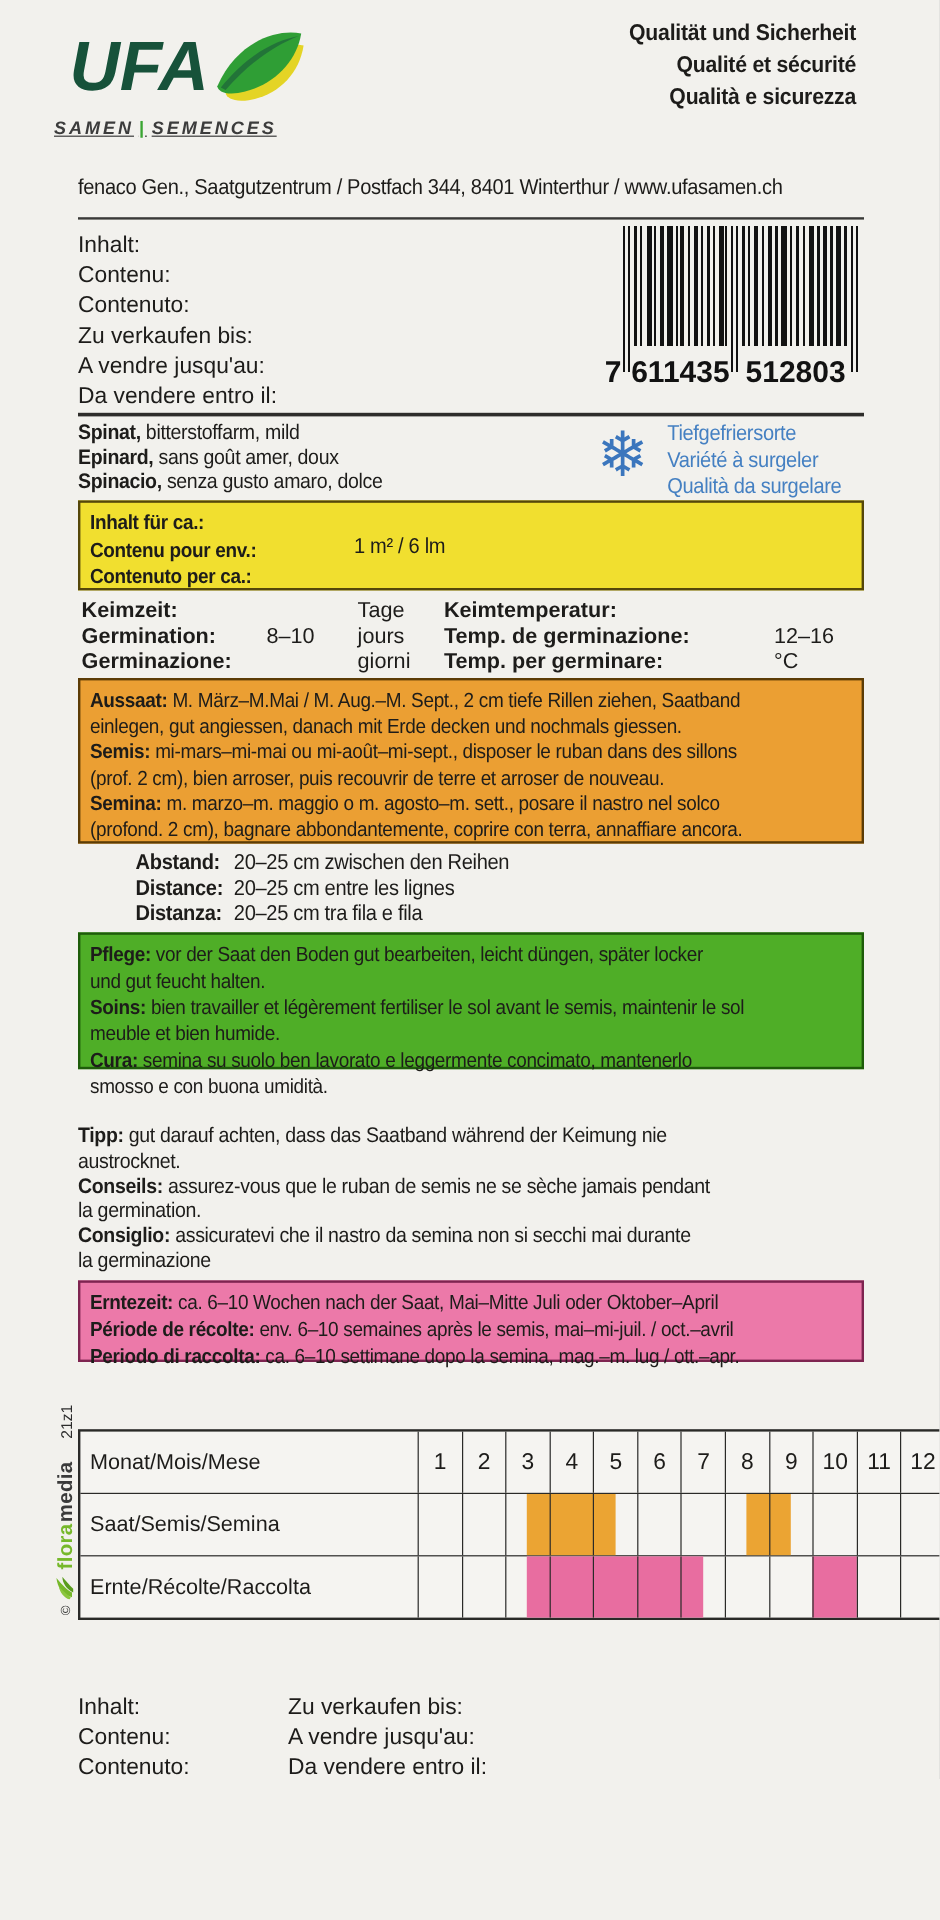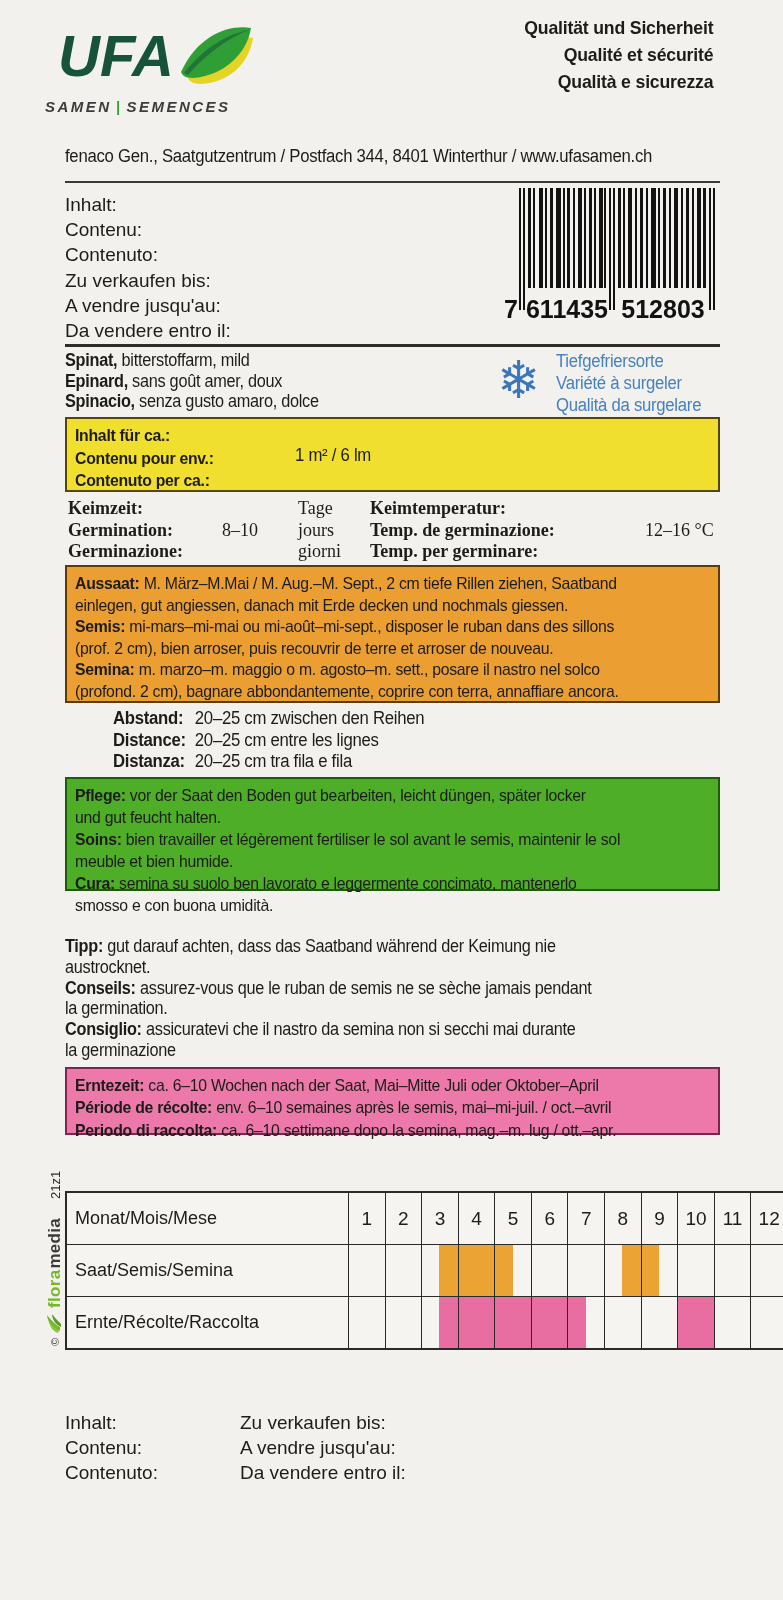--- a/index.html
+++ b/index.html
@@ -6,21 +6,21 @@
   .page{position:relative;width:783px;height:1600px;margin:0 auto;background:#f2f1ed;
         font-family:"Liberation Sans","DejaVu Sans",sans-serif;color:#1d1c1a;overflow:hidden;}
   .abs{position:absolute;}
   .ln{white-space:nowrap;transform:scaleX(.93);transform-origin:0 50%;letter-spacing:-0.3px;}
   .lnr{white-space:nowrap;transform:scaleX(.93);transform-origin:100% 50%;letter-spacing:-0.2px;}
 
   
   .brandrow{display:flex;align-items:flex-start;}
   .ufa-word{font-size:58px;line-height:52px;font-weight:bold;font-style:italic;color:#17523a;letter-spacing:0px;}
   .leaf-svg{margin-left:2px;margin-top:-4px;}
-  .logo-sub{margin-top:6px;font-size:15px;font-weight:bold;font-style:italic;letter-spacing:2.5px;color:#3c3c3c;white-space:nowrap;}
+  .logo-sub{margin-top:6px;font-size:15px;font-weight:bold;font-style:italic;letter-spacing:2.5px;color:#3c3c3c;white-space:nowrap;text-decoration:underline;}
   .logo-sub .sep{color:#3aa532;font-weight:bold;padding:0 4px;}
   .quality{top:14px;right:70px;text-align:right;font-size:19px;font-weight:bold;line-height:27px;}
   .address{left:65px;top:146px;font-size:18px;}
   .rule{left:65px;width:655px;background:#3a3a38;}
 
   
   .stack19{font-size:19px;line-height:25px;}
   .stack19 div{white-space:nowrap;}
 
   
@@ -40,21 +40,21 @@
   .ybox-value{left:295px;top:445px;font-size:18px;}
   .box-orange{top:565px;height:138px;background:#eb9f33;border:2px solid #5c3c06;}
   .box-orange .ln{line-height:21.6px;}
   .box-green{top:777px;height:114px;background:#4fae27;border:2px solid #1e5c0a;}
   .box-green .ln{line-height:22px;}
   .box-pink{top:1067px;height:68px;background:#ec79a9;border:2px solid #7e2450;}
   .box-pink .ln{line-height:22.3px;}
 
   
   .germ{left:65px;top:498px;width:655px;height:62px;font-size:18px;}
-  .germ .col{position:absolute;top:0;line-height:21.5px;font-family:Liberation Serif, serif;}
+  .germ .col{position:absolute;top:0;line-height:21.5px;}
   .germ .bold div{font-weight:bold;white-space:nowrap;}
 
   
   .pline{left:65px;}
   .spacing .ln{font-size:18px;line-height:21.5px;}
   .spacing b{display:inline-block;min-width:88px;}
   .tip .ln{font-size:17.5px;line-height:20.8px;}
 
   
   .cal{left:65px;top:1191px;width:724px;box-sizing:border-box;border:2px solid #2a2a28;background:#f5f4f1;}

